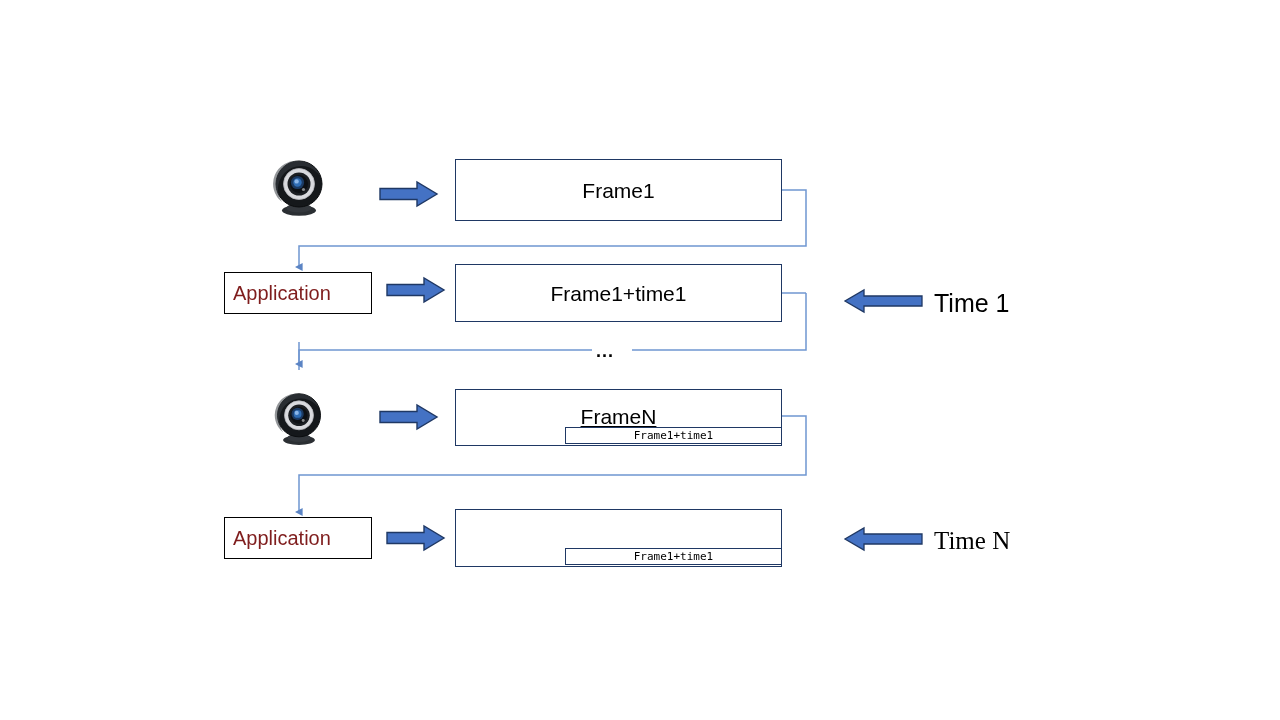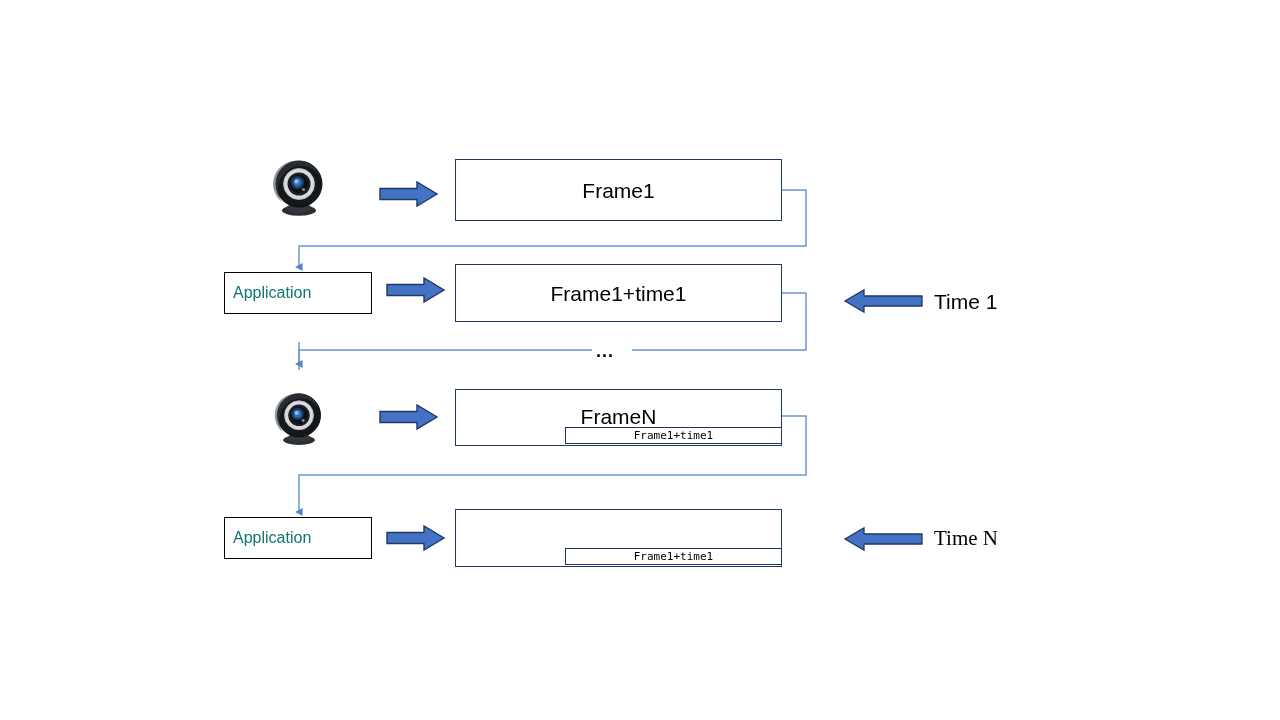--- a/index.html
+++ b/index.html
@@ -45,20 +45,21 @@
     line-height: 1;
     color: #000000;
     white-space: nowrap;
   }
   .frame-box.one-line .frame-label {
     top: 50%;
     transform: translateY(-50%);
   }
   .frame-box.two-line .frame-label {
     top: 16px;
+    text-decoration: underline;
   }
   .inner-box {
     position: absolute;
     box-sizing: border-box;
     background: #ffffff;
     border: 1.2px solid #1f3864;
     font-family: "DejaVu Sans Mono", monospace;
     font-size: 11px;
     line-height: 15px;
     text-align: center;
@@ -69,34 +70,34 @@
   .app-box {
     position: absolute;
     box-sizing: border-box;
     background: #ffffff;
     border: 1.4px solid #000000;
     display: flex;
     align-items: center;
     justify-content: flex-start;
   }
   .app-box .app-label {
-    font-size: 16px;
+    font-size: 20px;
     line-height: 1;
     padding-left: 8px;
-    color: #0f766e;
+    color: #7f1d1d;
     white-space: nowrap;
   }
   
   .block-arrow {
     position: absolute;
   }
   
   .time-label {
     position: absolute;
-    font-size: 21px;
+    font-size: 25px;
     line-height: 1;
     color: #000000;
     white-space: nowrap;
     text-align: center;
   }
   
   .ellipsis {
     position: absolute;
     font-size: 18px;
     line-height: 1;

